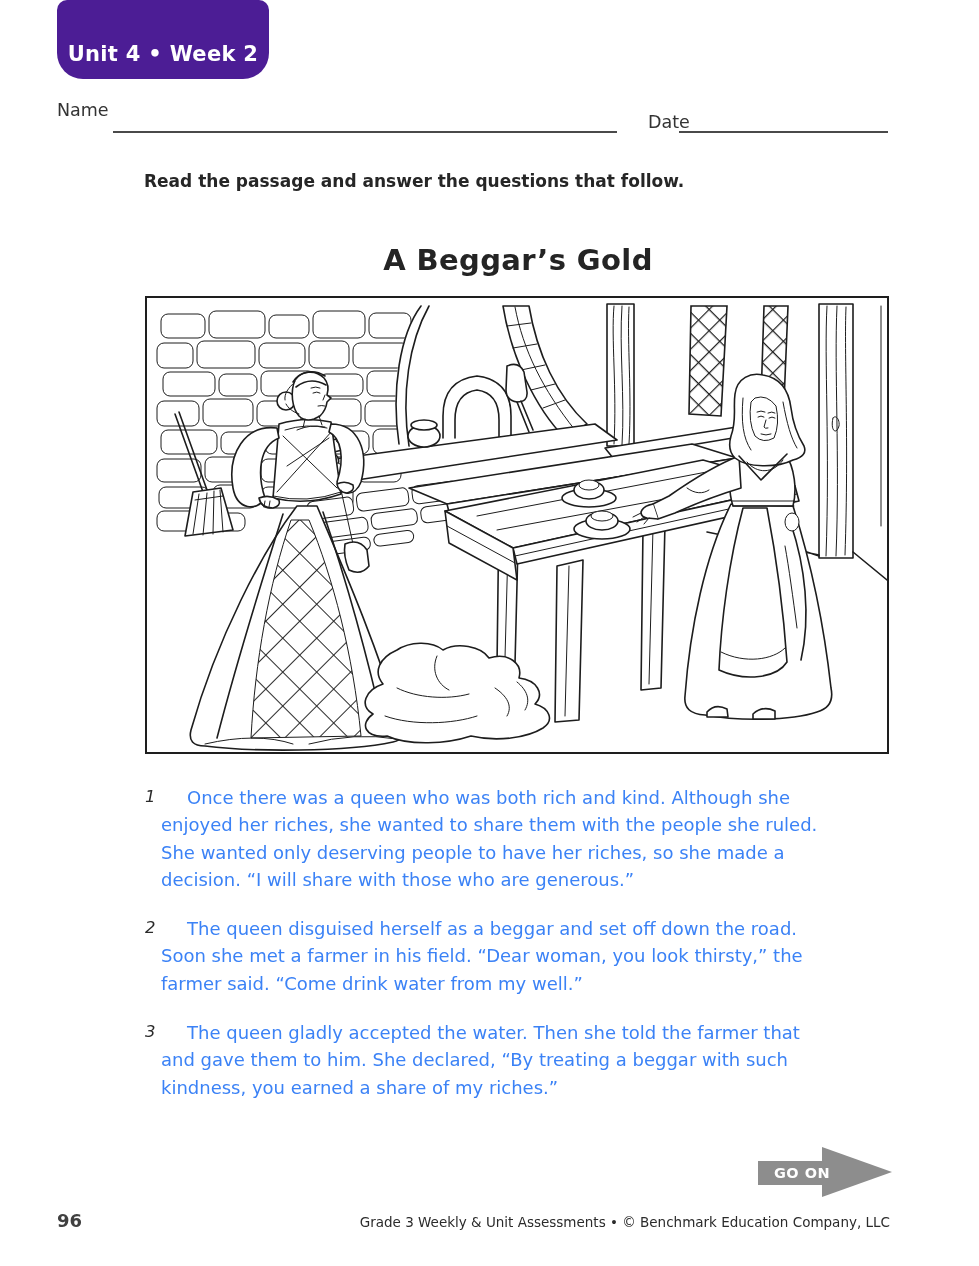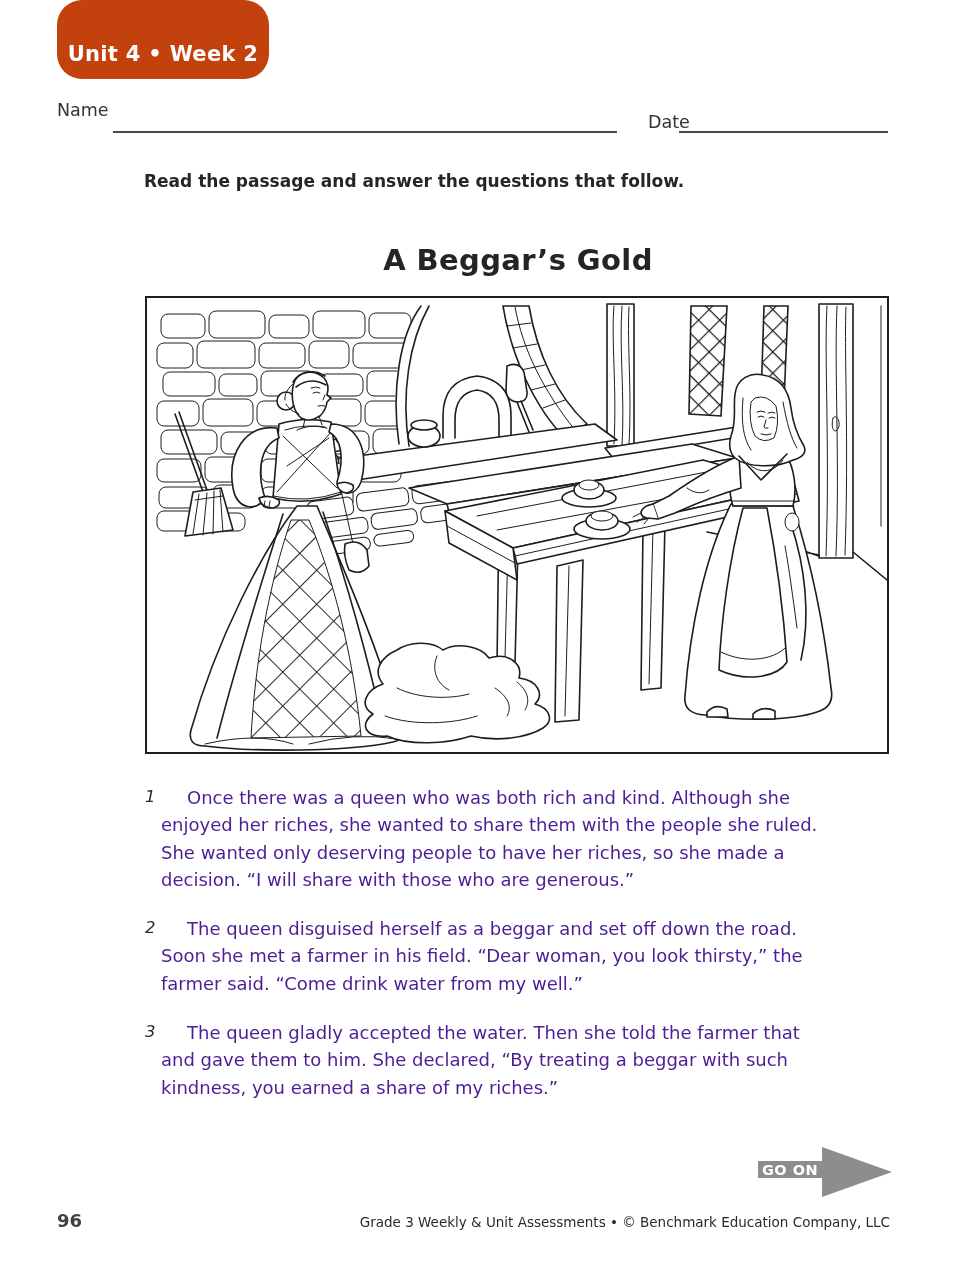--- a/index.html
+++ b/index.html
@@ -32,40 +32,40 @@
           border:2px solid #1e1e1e;box-sizing:border-box;background:#fff;}
   .figure svg{display:block;width:100%;height:100%;}
   .ln{fill:none;stroke:#1d1d1d;stroke-width:1.6;stroke-linecap:round;stroke-linejoin:round;}
   .fw{fill:#ffffff;stroke:#1d1d1d;stroke-width:1.6;stroke-linejoin:round;}
   .thin{stroke-width:1;}
   .grain{fill:none;stroke:#1d1d1d;stroke-width:1;stroke-linecap:round;}
   
   .passage{position:absolute;left:144px;top:784px;width:760px;}
   .para{position:relative;padding-left:17px;margin-bottom:22px;}
   .pnum{position:absolute;left:1px;top:3px;font-style:italic;font-size:16.5px;color:#2b2b2b;}
-  .pline{font-size:18px;line-height:27.3px;white-space:nowrap;color:#4c1d95;}
+  .pline{font-size:18px;line-height:27.3px;white-space:nowrap;color:#3b82f6;}
   .pline.first{padding-left:26px;}
   
   .goon{position:absolute;left:758px;top:1147px;width:134px;height:51px;cursor:pointer;}
-  .goon-rect{position:absolute;left:0;top:14px;width:64px;height:17px;background:#8d8d8d;
-             display:flex;align-items:center;justify-content:center;}
+  .goon-rect{position:absolute;left:0;top:14px;width:64px;height:24px;background:#8d8d8d;
+             display:flex;align-items:center;justify-content:center;padding-left:12px;}
   .goon-rect span{color:#fff;font-weight:bold;font-size:14.5px;letter-spacing:.5px;}
   .goon-tri{position:absolute;left:64px;top:0;width:0;height:0;
             border-top:25.5px solid transparent;border-bottom:25.5px solid transparent;
             border-left:70px solid #8d8d8d;}
   
   .pagenum{position:absolute;left:57px;top:1210px;font-size:18px;font-weight:bold;color:#404040;}
   .credit{position:absolute;right:89px;top:1214px;font-size:13.5px;color:#2b2b2b;}
 </style>
 </head>
 <body>
 
 <div class="page">
 
-  <div class="tab" style="background: #c2410c; border-radius: 25px;">
+  <div class="tab" style="background: #4c1d95;">
     <span>Unit 4 • Week 2</span>
   </div>
 
   <span class="lbl name-lbl">Name</span>
   <span class="fill-line name-line"></span>
   <span class="lbl date-lbl">Date</span>
   <span class="fill-line date-line"></span>
 
   <div class="instruction">Read the passage and answer the questions that follow.</div>
 

